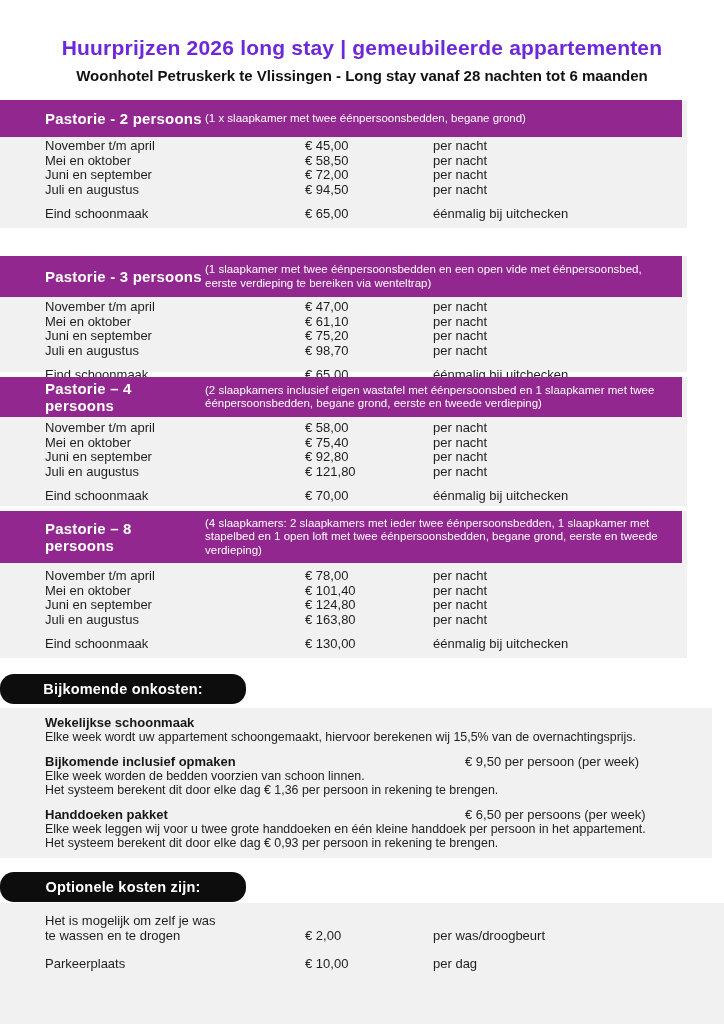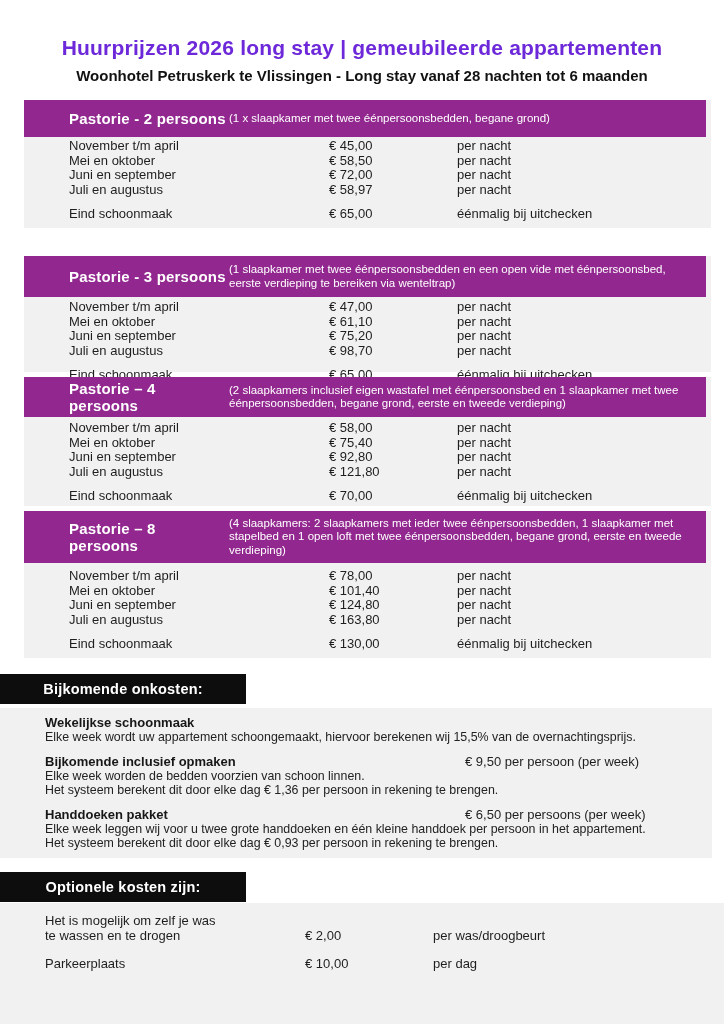--- a/index.html
+++ b/index.html
@@ -20,21 +20,20 @@
     text-align:center; font-size:21px; font-weight:800;
     color:#6d28d9; letter-spacing:.2px;
   }
   .doc-subtitle {
     position:absolute; top:67px; left:0; width:724px;
     text-align:center; font-size:15px; font-weight:700; color:#121212;
   }
   .apt {
     position:absolute; left:0; width:687px;
     background:#f1f1f2;
-    margin-left:24px;
   }
   .apt-bar {
     background:#92278f; width:682px;
     display:flex; align-items:center;
     color:#ffffff;
   }
   .apt-title {
     margin-left:45px; width:160px; flex:none;
     font-size:15px; font-weight:800; letter-spacing:.2px;
   }
@@ -48,21 +47,21 @@
     white-space:nowrap;
   }
   .c-label { position:absolute; left:45px; }
   .c-price { position:absolute; left:305px; }
   .c-unit  { position:absolute; left:433px; }
   .cleaning { margin-top:9px; }
   .black-bar {
     position:absolute; left:0; width:246px; height:30px;
     background:#0d0d0d; color:#ffffff;
     display:flex; align-items:center; justify-content:center;
-    font-size:14.5px; font-weight:800; letter-spacing:.2px;
+    font-size:14.5px; font-weight:800; letter-spacing:.2px;border-radius:14px;
   }
   .costs-panel {
     position:absolute; left:0; top:708px; width:712px; height:150px;
     background:#f1f1f2; box-sizing:border-box;
     padding:7px 0 0 45px;
   }
   .cost-item { position:relative; margin-bottom:10px; }
   .cost-name {
     position:relative; font-size:13px; font-weight:700;
     line-height:15px; color:#171717;
@@ -106,21 +105,21 @@
         <span class="c-price">€ 58,50</span>
         <span class="c-unit">per nacht</span>
       </div>
       <div class="price-row">
         <span class="c-label">Juni en september</span>
         <span class="c-price">€ 72,00</span>
         <span class="c-unit">per nacht</span>
       </div>
       <div class="price-row">
         <span class="c-label">Juli en augustus</span>
-        <span class="c-price">€ 58,97</span>
+        <span class="c-price">€ 94,50</span>
         <span class="c-unit">per nacht</span>
       </div>
       <div class="price-row cleaning">
         <span class="c-label">Eind schoonmaak</span>
         <span class="c-price">€ 65,00</span>
         <span class="c-unit">éénmalig bij uitchecken</span>
       </div>
     </div>
   </section>
 

